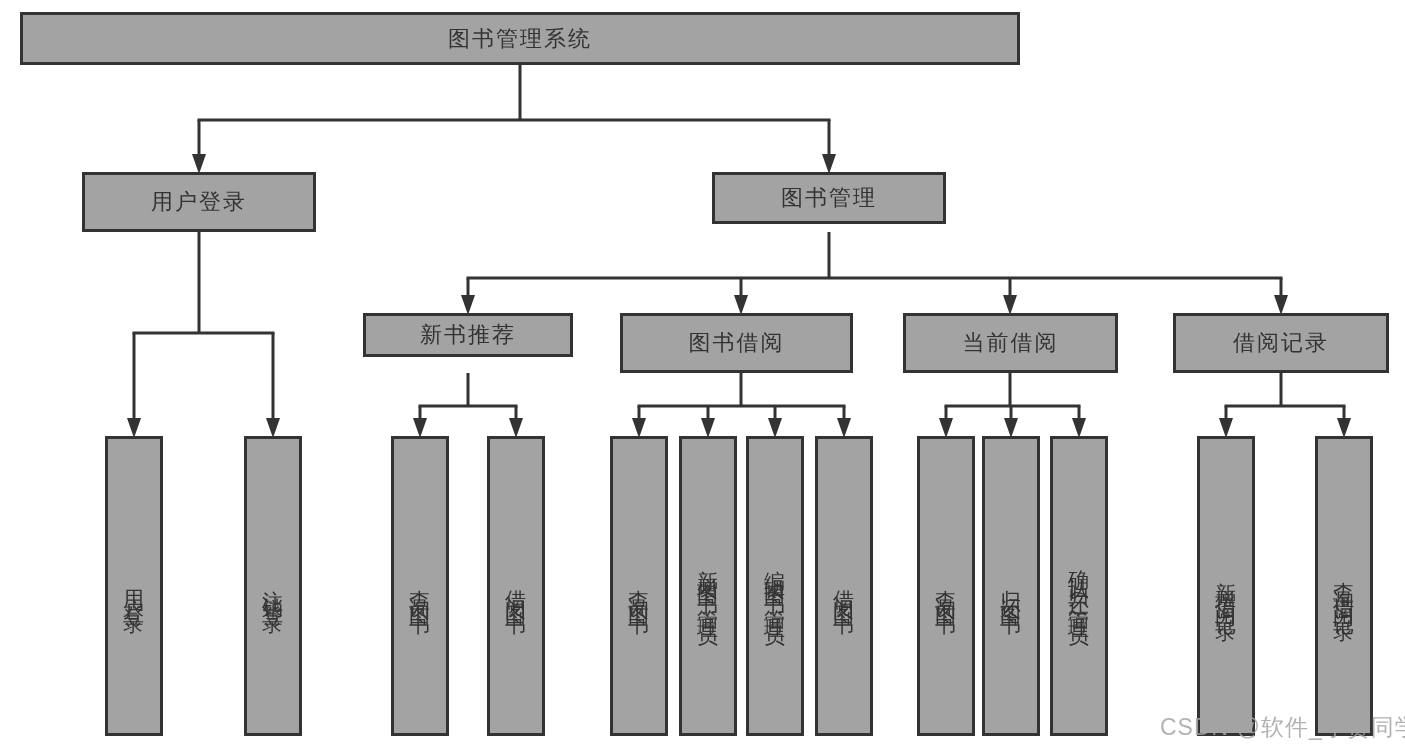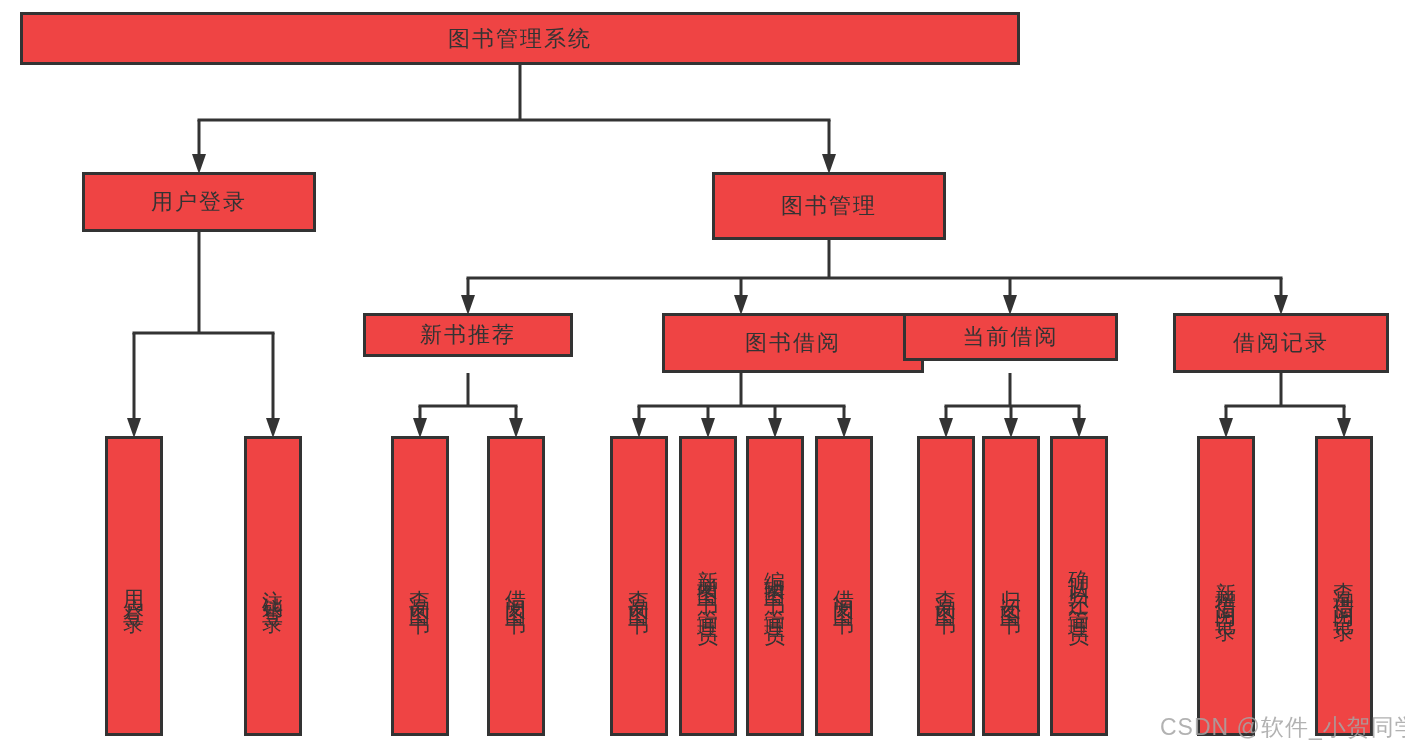--- a/index.html
+++ b/index.html
@@ -17,41 +17,41 @@
   .connectors {
     position: absolute;
     left: 0; top: 0;
     width: 1405px; height: 747px;
   }
   .connectors line { stroke: #333333; stroke-width: 3; }
   .connectors polygon { fill: #333333; }
 
   .box {
     position: absolute;
-    background: #ef4444;
+    background: #a3a3a3;
     border: 3px solid #333333;
     color: #333333;
     display: flex;
     align-items: center;
     justify-content: center;
     text-align: center;
   }
 
   .h-box {
     font-size: 22px;
     letter-spacing: 2px;
     white-space: nowrap;
   }
 
   .root-box  { left: 20px;   top: 12px;  width: 1000px; height: 53px; }
   .l2-a      { left: 82px;   top: 172px; width: 234px;  height: 60px; }
-  .l2-b      { left: 712px;  top: 172px; width: 234px;  height: 68px; }
+  .l2-b      { left: 712px;  top: 172px; width: 234px;  height: 52px; }
   .l3-a      { left: 363px;  top: 313px; width: 210px;  height: 44px; }
-  .l3-b      { left: 662px;  top: 313px; width: 262px;  height: 60px; }
-  .l3-c      { left: 903px;  top: 313px; width: 215px;  height: 48px; }
+  .l3-b      { left: 620px;  top: 313px; width: 233px;  height: 60px; }
+  .l3-c      { left: 903px;  top: 313px; width: 215px;  height: 60px; }
   .l3-d      { left: 1173px; top: 313px; width: 216px;  height: 60px; }
 
   .v-box {
     top: 436px;
     width: 58px;
     height: 300px;
     writing-mode: vertical-rl;
     text-orientation: mixed;
     font-size: 21px;
     line-height: 1;

